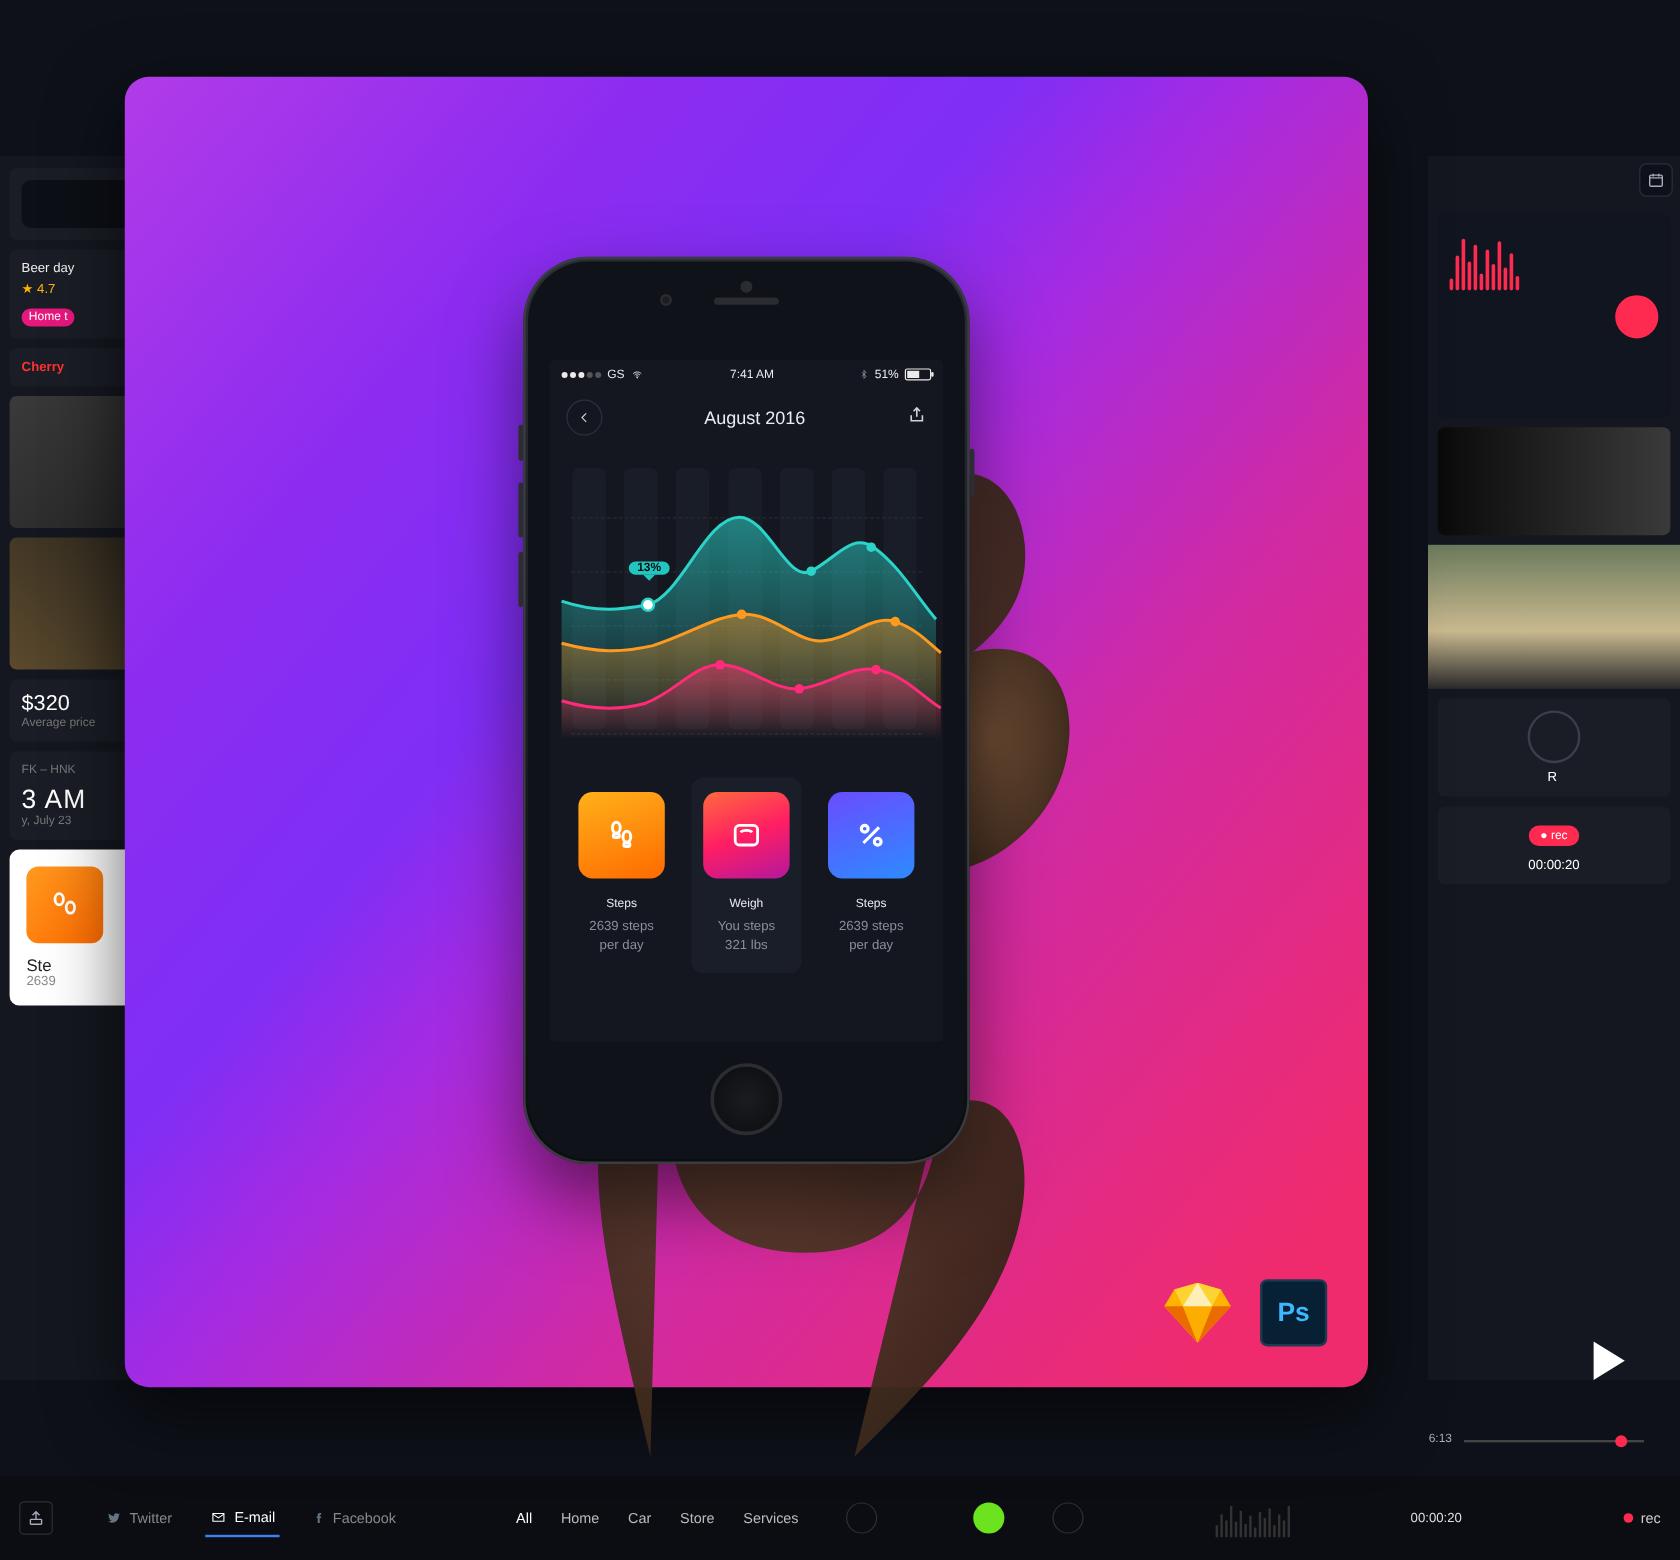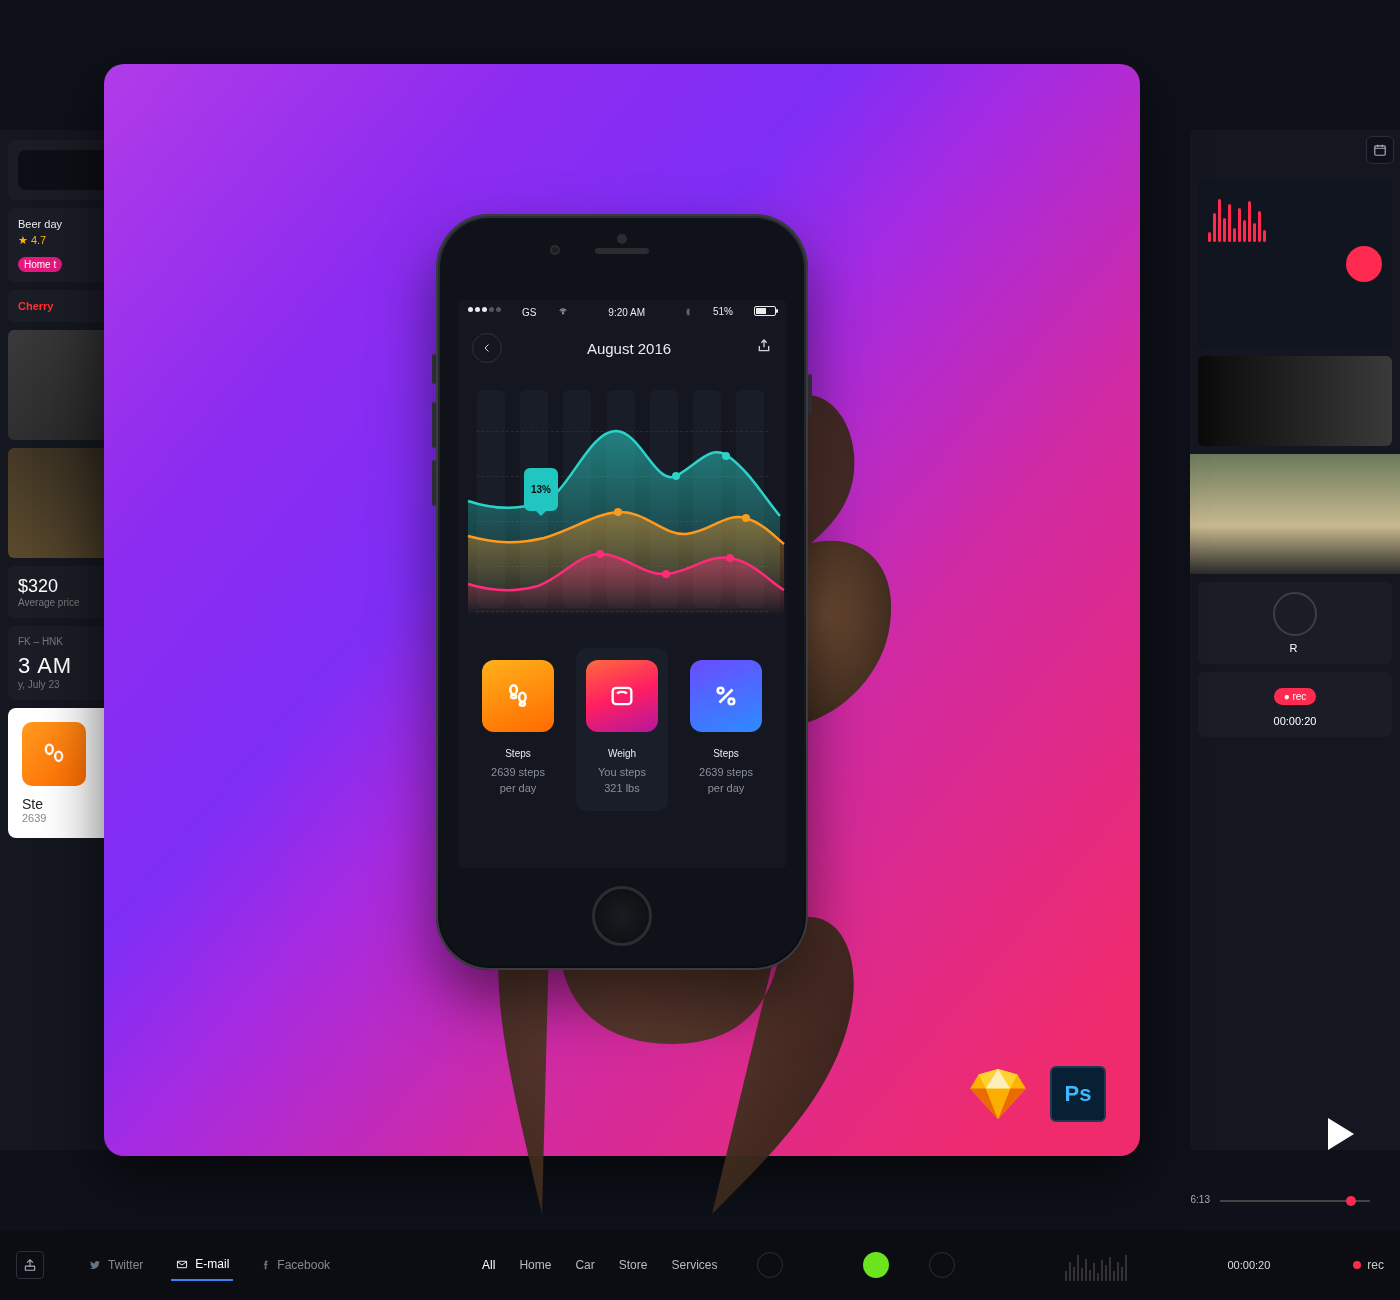--- a/index.html
+++ b/index.html
@@ -35,21 +35,21 @@
 
   
   .bottom-strip {
     position:absolute; left:0; right:0; bottom:0; height:70px;
     background:#0b0d12; color:#bbb; font-size:12px;
     display:flex; align-items:center; padding:0 16px; gap:40px;
   }
   .bottom-strip .grp { display:flex; gap:24px; }
   .bottom-strip .item { display:flex; align-items:center; gap:6px; padding:8px 4px; opacity:.7; }
   .bottom-strip .item.active { color:#fff; opacity:1; border-bottom:2px solid #3b82f6; }
-  .bottom-strip .mid { margin-left:108px; display:flex; gap:24px; }
+  .bottom-strip .mid { margin-left:56px; display:flex; gap:24px; }
   .bottom-strip .mid .seg.active { color:#fff; }
   .share-box { width:28px; height:28px; border:1px solid #2a2f3a; border-radius:4px; display:flex; align-items:center; justify-content:center; }
   .rec-dot-row { margin-left:auto; display:flex; align-items:center; gap:6px; color:#ccc; }
   .rec-dot-row .dot { width:8px; height:8px; border-radius:50%; background:#ff2a50; }
   .clock { color:#ddd; font-size:11px; margin-left:60px; }
   .wavebars2 { height:32px; display:flex; align-items:flex-end; gap:2px; margin-left:70px; }
   .wavebars2 div { width:2px; background:#333; }
   .green-dot { width:26px; height:26px; border-radius:50%; background:#6be31f; margin-left:40px; }
   .ghost-dot { width:26px; height:26px; border-radius:50%; border:1px solid #2a2f3a; }
 
@@ -90,21 +90,21 @@
   .side-btn.v3 { left:-4px; top:188px; width:4px; height:46px; }
   .side-btn.v4 { left:-4px; top:246px; width:4px; height:46px; }
 
   .screen {
     position:absolute; top:86px; left:22px; right:22px; bottom:102px;
     background:#14171f; border-radius:4px; overflow:hidden;
   }
 
   
   .statusbar { height:24px; display:flex; align-items:center; justify-content:space-between; padding:0 10px; color:#eaeaea; font-size:10px; }
-  .sb-left, .sb-right { display:flex; align-items:flex-start; gap:21px; }
+  .sb-left, .sb-right { display:flex; align-items:center; gap:5px; }
   .sig-dots { display:flex; gap:2px; }
   .sig-dots span { width:5px; height:5px; border-radius:50%; background:#eaeaea; }
   .sig-dots span.dim { background:#555; }
   .wifi { width:12px; height:9px; }
   .battery { width:22px; height:10px; border:1px solid #eaeaea; border-radius:2px; position:relative; }
   .battery::after { content:""; position:absolute; right:-3px; top:2px; width:2px; height:4px; background:#eaeaea; border-radius:1px; }
   .battery .fill { position:absolute; left:1px; top:1px; bottom:1px; width:50%; background:#eaeaea; }
 
   
   .app-header { height:48px; display:flex; align-items:center; justify-content:space-between; padding:0 14px; }
@@ -113,21 +113,21 @@
   .share-ic { color:#cfd3da; }
 
   
   .chart-area { position:relative; height:250px; margin:4px 0 0 0; }
   .chart-grid { position:absolute; inset:0 10px; }
   .chart-grid .col { position:absolute; top:14px; bottom:18px; width:28px; background:#191d27; border-radius:6px; }
   .chart-grid .hline { position:absolute; left:8px; right:8px; height:0; border-top:1px dashed #272b36; }
   svg.lines { position:absolute; inset:0; width:100%; height:100%; }
   .badge13 {
     position:absolute; left:66px; top:92px; background:#21c6c0; color:#0b0d12;
-    font-size:10px; font-weight:600; padding:16px 7px; border-radius:6px;
+    font-size:10px; font-weight:600; padding:0 7px; border-radius:6px;
   }
   .badge13::after{ content:""; position:absolute; left:50%; bottom:-5px; transform:translateX(-50%);
     border-left:5px solid transparent; border-right:5px solid transparent; border-top:5px solid #21c6c0; }
 
   
   .metrics { display:flex; gap:12px; padding:22px 14px 12px; }
   .metric { flex:1; text-align:center; padding:12px 6px 14px; border-radius:10px; }
   .metric.sel { background:#1a1e28; }
   .tile { width:72px; height:72px; border-radius:12px; margin:0 auto 16px; display:flex; align-items:center; justify-content:center; }
   .tile.orange { background:linear-gradient(160deg,#ffb11a,#ff6a00); }
@@ -345,21 +345,21 @@
                 <span></span>
                 <span class="dim"></span>
                 <span class="dim"></span>
               </div>
             <span>GS</span>
             <svg class="wifi" viewBox="0 0 24 24" fill="none" stroke="#eaeaea" stroke-width="2">
                 <path d="M3 9c5-5 13-5 18 0M6 12c3.3-3.3 8.7-3.3 12 0M9 15c1.7-1.7 4.3-1.7 6 0"></path>
                 <circle cx="12" cy="18" r="1" fill="#eaeaea"></circle>
               </svg>
           </div>
-          <span>9:20 AM</span>
+          <span>7:41 AM</span>
           <div class="sb-right">
             <svg width="8" height="12" viewBox="0 0 24 24" fill="none" stroke="#9aa0ab" stroke-width="2">
                 <path d="M7 7l10 10-5 5V2l5 5L7 17"></path>
               </svg>
             <span>51%</span>
             <div class="battery">
                 <div class="fill"></div>
               </div>
           </div>
         </div>

